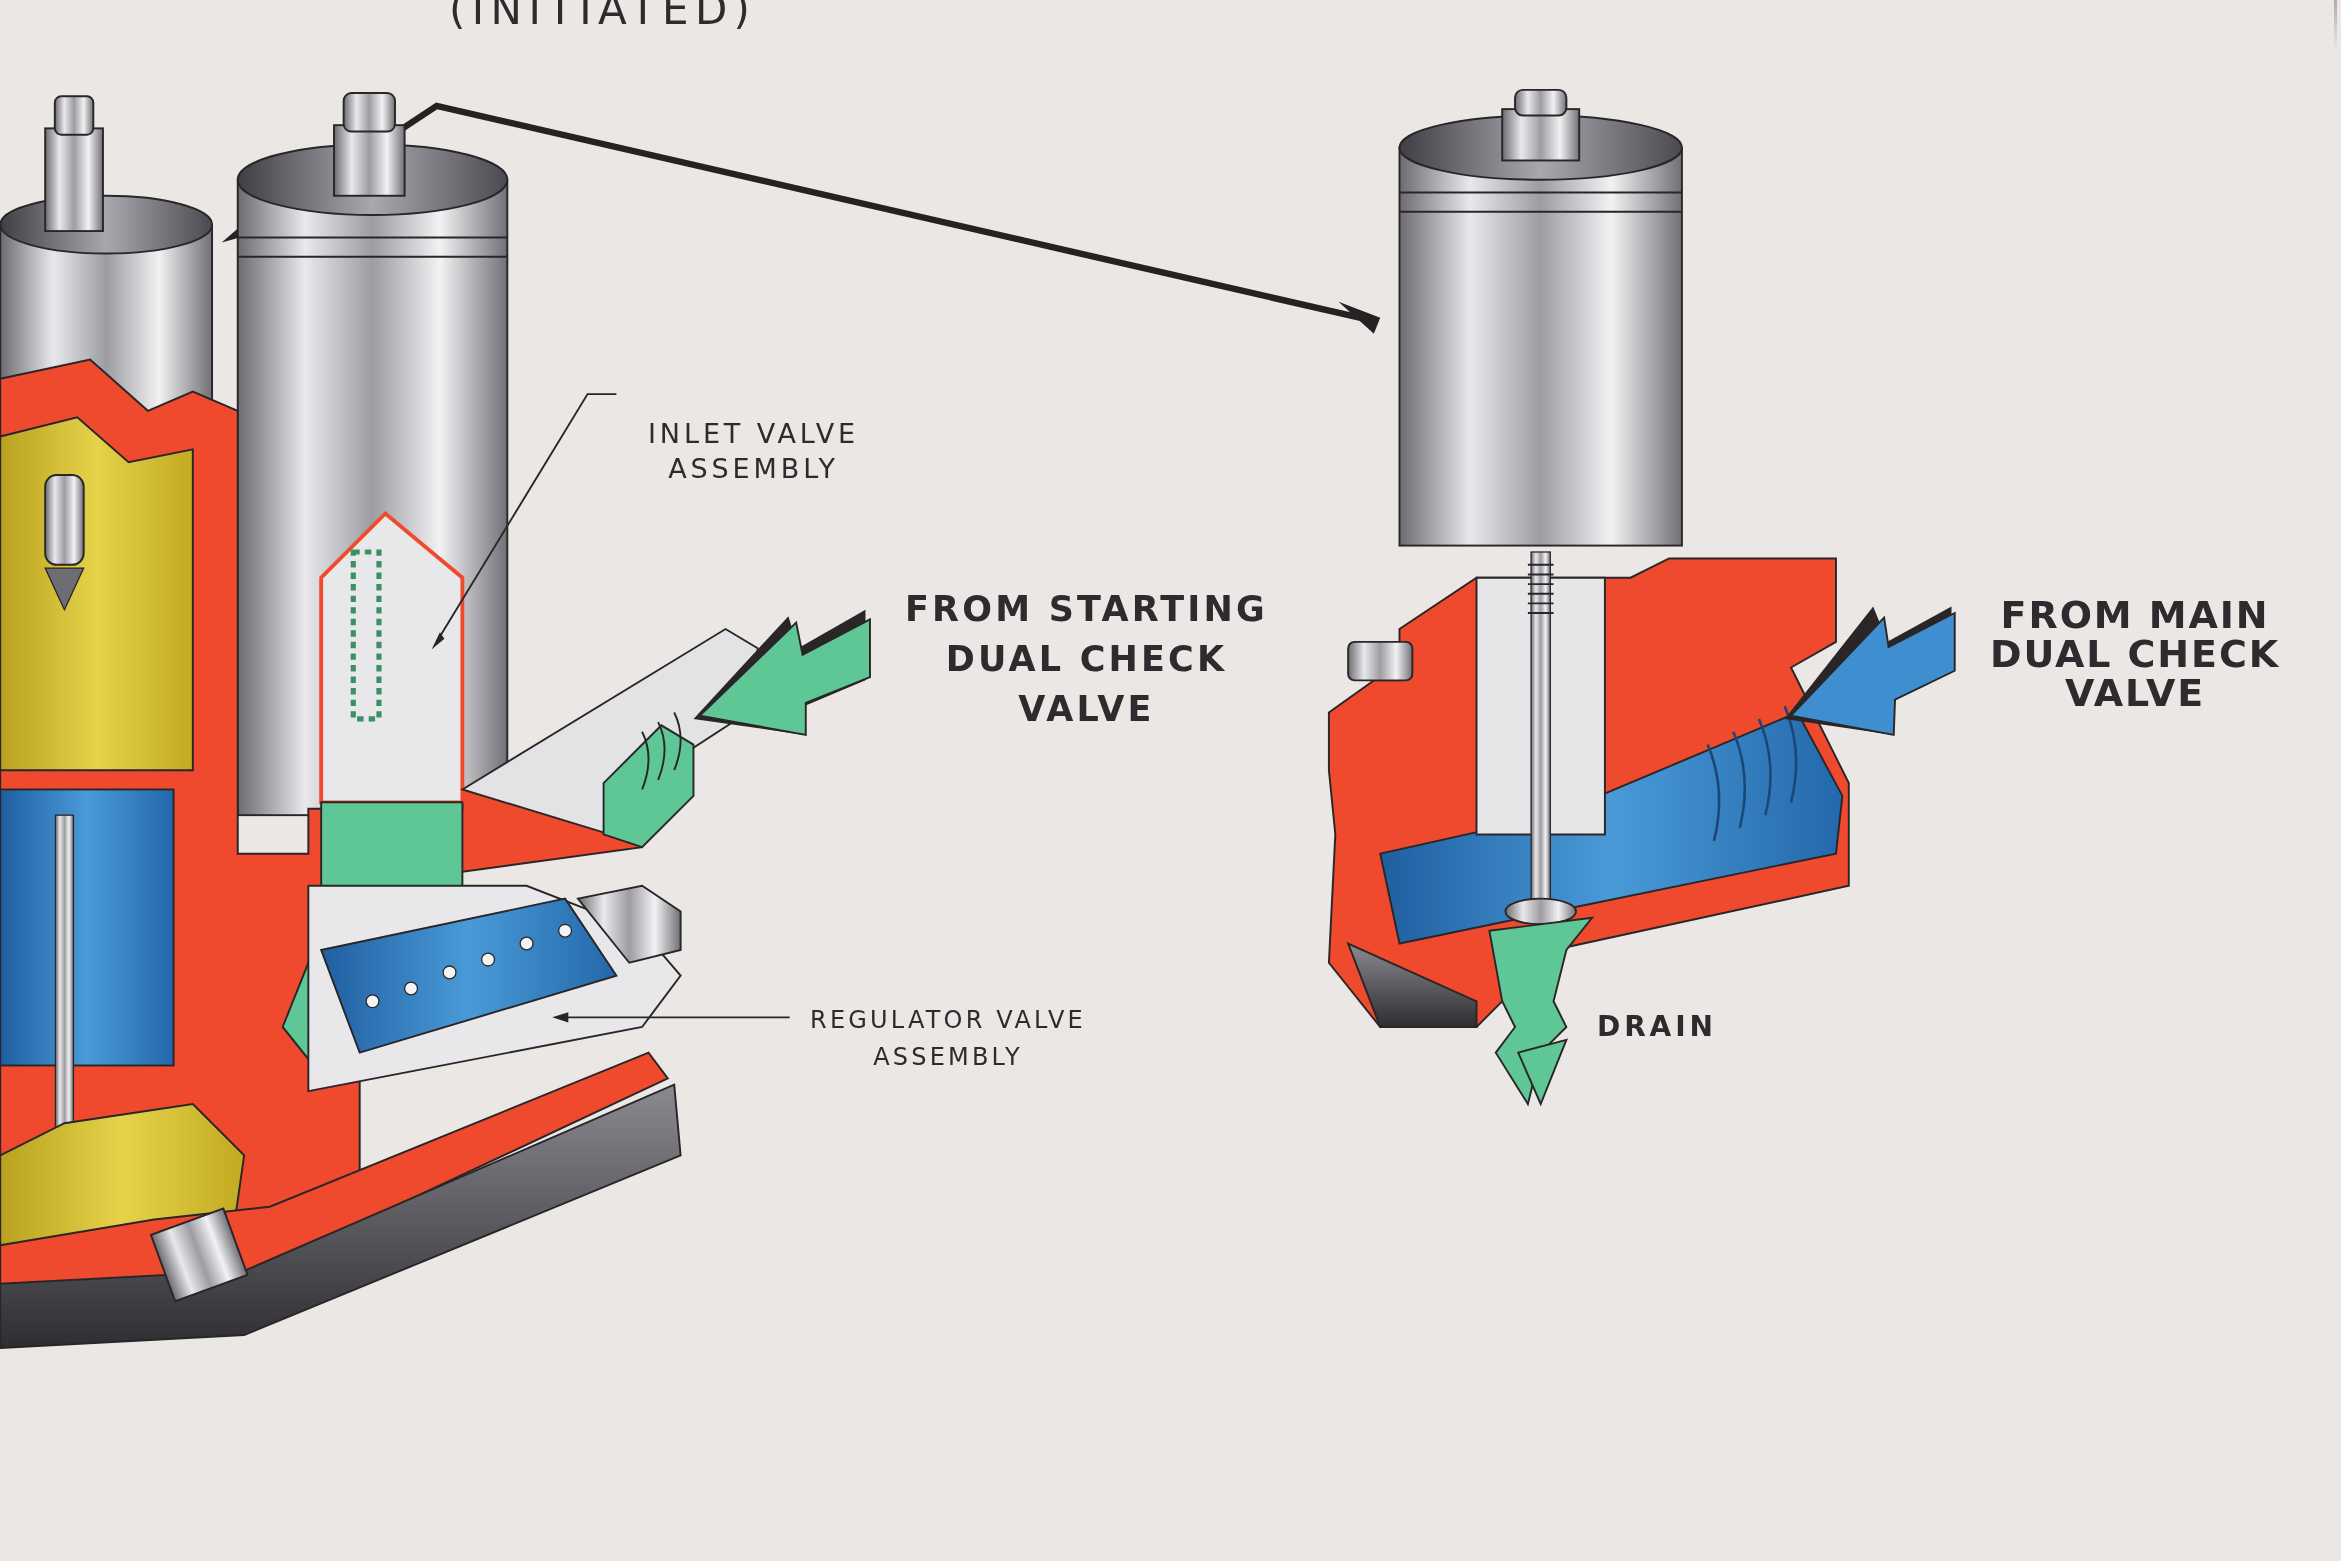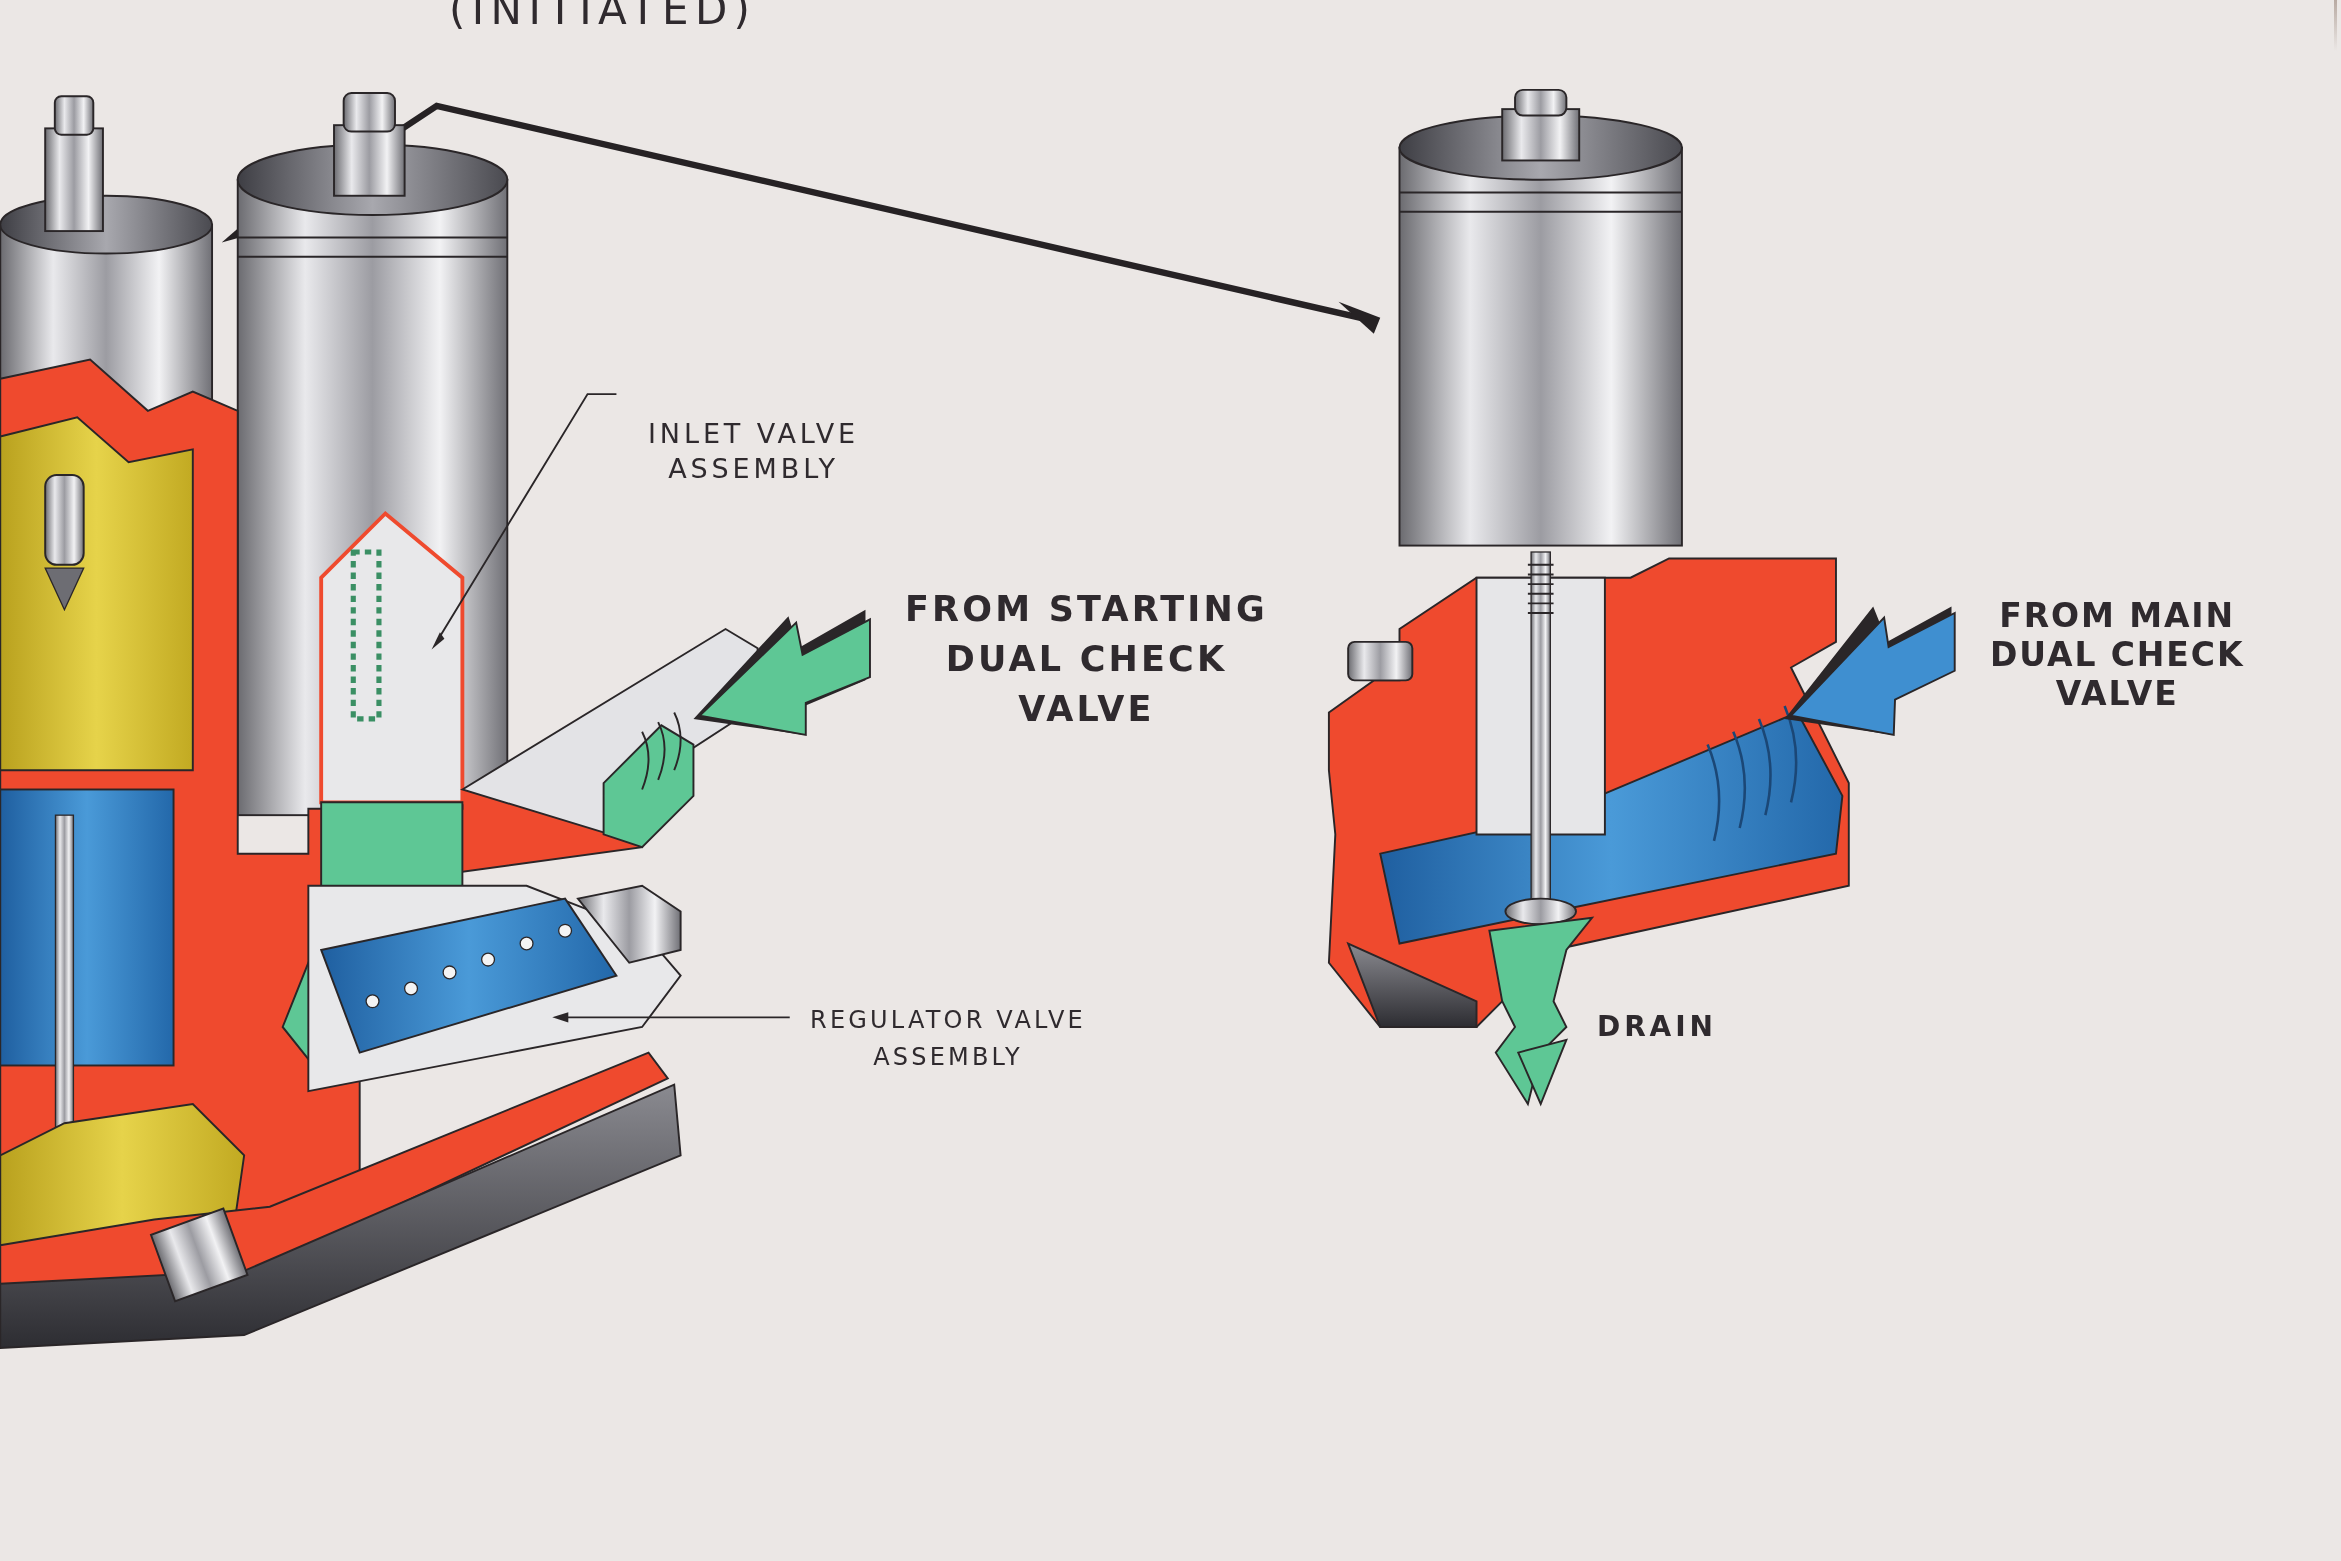--- a/index.html
+++ b/index.html
@@ -23,21 +23,21 @@
     .title {
       left: 449px; top: -13px; font-size: 42px; letter-spacing: 6.4px; font-weight: 400;
     }
     .inlet-label {
       left: 648px; top: 384px; font-size: 27px; letter-spacing: 3.9px; line-height: 35px; margin-top: 32px;
     }
     .from-starting {
       left: 905px; top: 584px; font-size: 35px; letter-spacing: 3.2px; line-height: 50px; font-weight: 700;
     }
     .from-main {
-      left: 1990px; top: 596px; font-size: 33px; letter-spacing: 1.9px; line-height: 39px; font-weight: 700;
+      left: 1990px; top: 596px; font-size: 38px; letter-spacing: 1.9px; line-height: 39px; font-weight: 700;
     }
     .regulator-label {
       left: 810px; top: 1002px; font-size: 24px; letter-spacing: 3.2px; line-height: 37px;
     }
     .drain-label {
       left: 1597px; top: 1012px; font-size: 28px; letter-spacing: 3.9px; font-weight: bold;
     }
     .drip-title {
       left: 1339px; top: 1165px; font-size: 37px; letter-spacing: 3.2px; font-weight: 700;
     }

